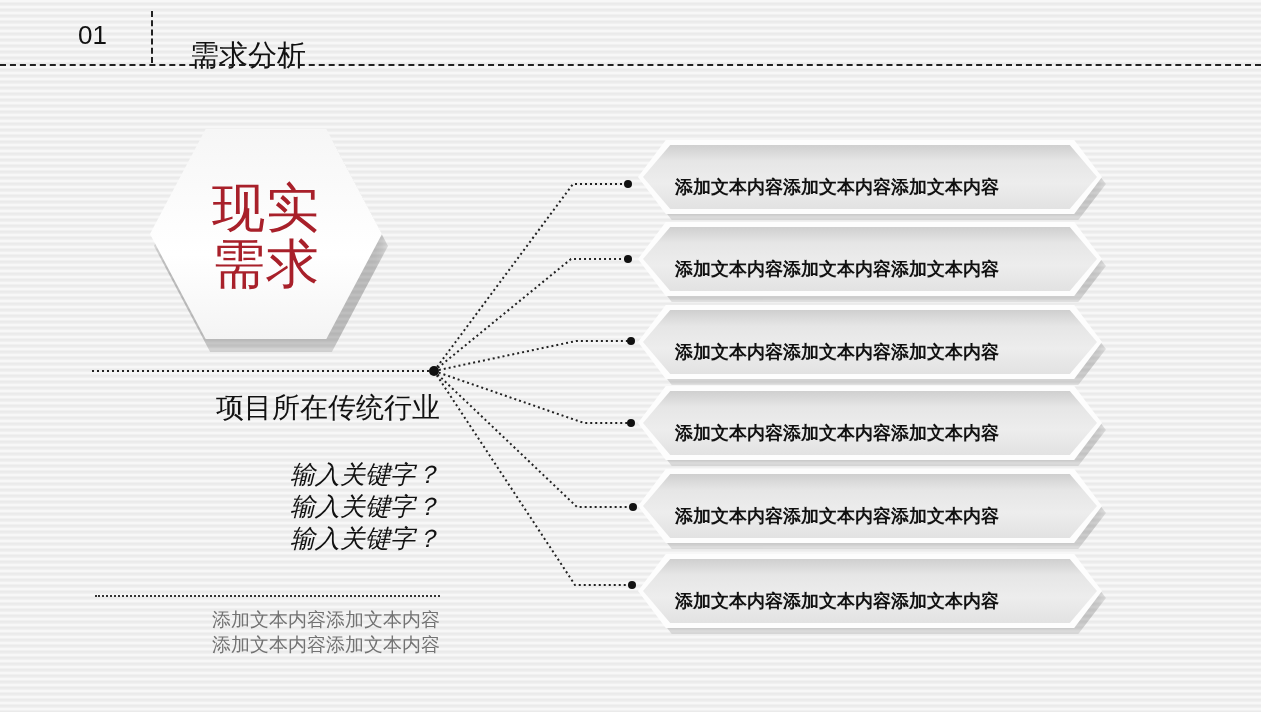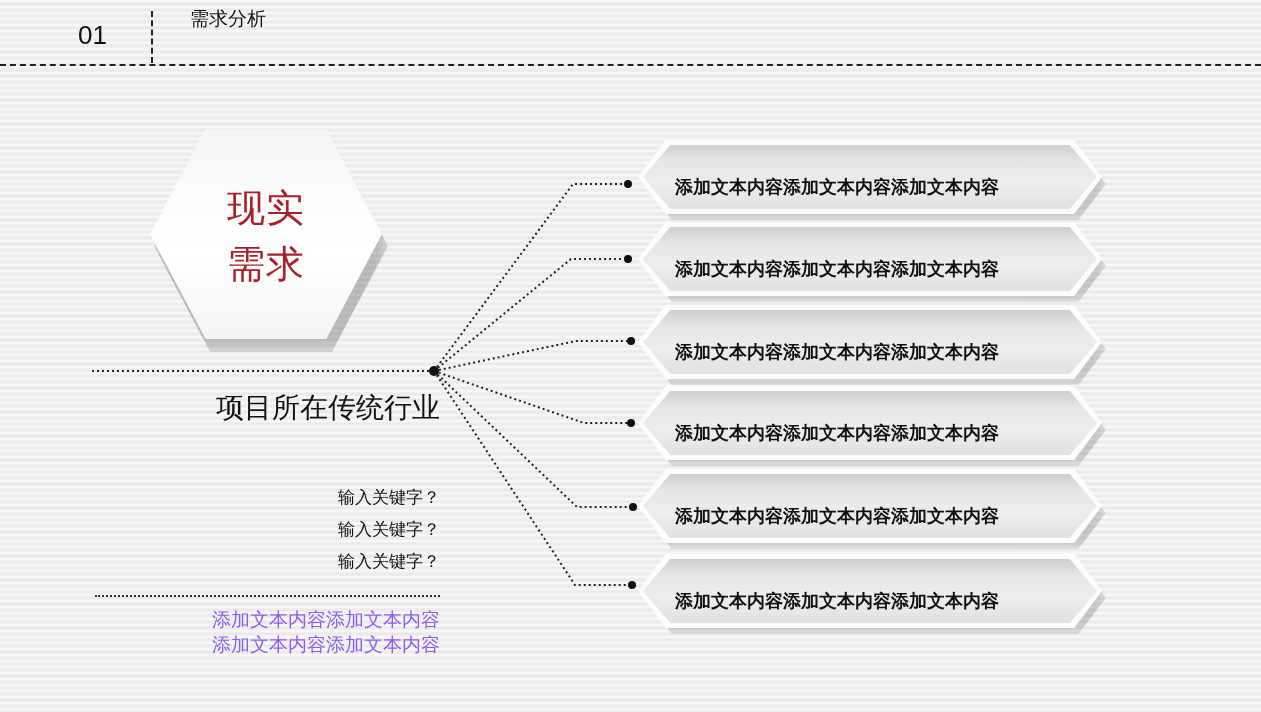--- a/index.html
+++ b/index.html
@@ -8,45 +8,45 @@
     font-family: "DejaVu Sans", "Liberation Sans", sans-serif;
     color:#111;
     background-color:#ececec;
     background-image: repeating-linear-gradient(to bottom,
       #f7f7f7 0px, #f7f7f7 2px, #e9e9e9 3px, #ededed 5px, #f3f3f3 6px);
   }
   .abs { position:absolute; }
   
   .hdr-num { left:78px; top:20px; font-size:26px; font-family:"Liberation Sans", sans-serif; }
   .hdr-vdiv { left:151px; top:11px; height:52px; width:0; border-left:2px dashed #222; }
-  .hdr-title { left:190px; top:6px; font-size:19px; }
+  .hdr-title { left:190px; top:36px; font-size:29px; }
   .hdr-hline { left:0; top:64px; width:1261px; height:0; border-top:2px dashed #222; }
 
   
   .hex-shadow {
     left:154px; top:140px; width:234px; height:212px;
     filter: blur(8px); opacity:.35;
     background:#555;
     clip-path: polygon(24% 0, 76% 0, 100% 50%, 76% 100%, 24% 100%, 0 50%);
   }
   .hex {
     left:150px; top:129px; width:232px; height:210px;
     background: linear-gradient(to bottom, #f6f6f6 0%, #ffffff 60%, #f4f4f4 100%);
     clip-path: polygon(24% 0, 76% 0, 100% 50%, 76% 100%, 24% 100%, 0 50%);
   }
   .hex-text {
     left:150px; top:180px; width:232px; text-align:center;
-    color:#a8202a; font-size:38px; line-height:56px; letter-spacing:1px;
+    color:#a8202a; font-size:53px; line-height:56px; letter-spacing:1px;
   }
 
   .dot-line { height:0; border-top:2px dotted #333; }
   .center-text { text-align:right; width:350px; left:90px; }
   .t-main { top:390px; font-size:28px; line-height:36px; }
-  .t-kw { top:481px; font-size:17px; line-height:32px; }
-  .t-sub { top:607px; font-size:19px; line-height:25px; color:#8b5cf6; }
+  .t-kw { top:459px; font-size:25px; line-height:32px;font-style:italic; }
+  .t-sub { top:607px; font-size:19px; line-height:25px; color:#737373; }
 
   
   .banner { left:638px; width:464px; height:74px; }
   .banner .shadow {
     position:absolute; left:6px; top:8px; width:462px; height:72px;
     background:#777; opacity:.35; filter:blur(7px);
     clip-path: polygon(6% 0, 94% 0, 100% 50%, 94% 100%, 6% 100%, 0 50%);
   }
   .banner .outer {
     position:absolute; left:0; top:0; width:100%; height:100%;

